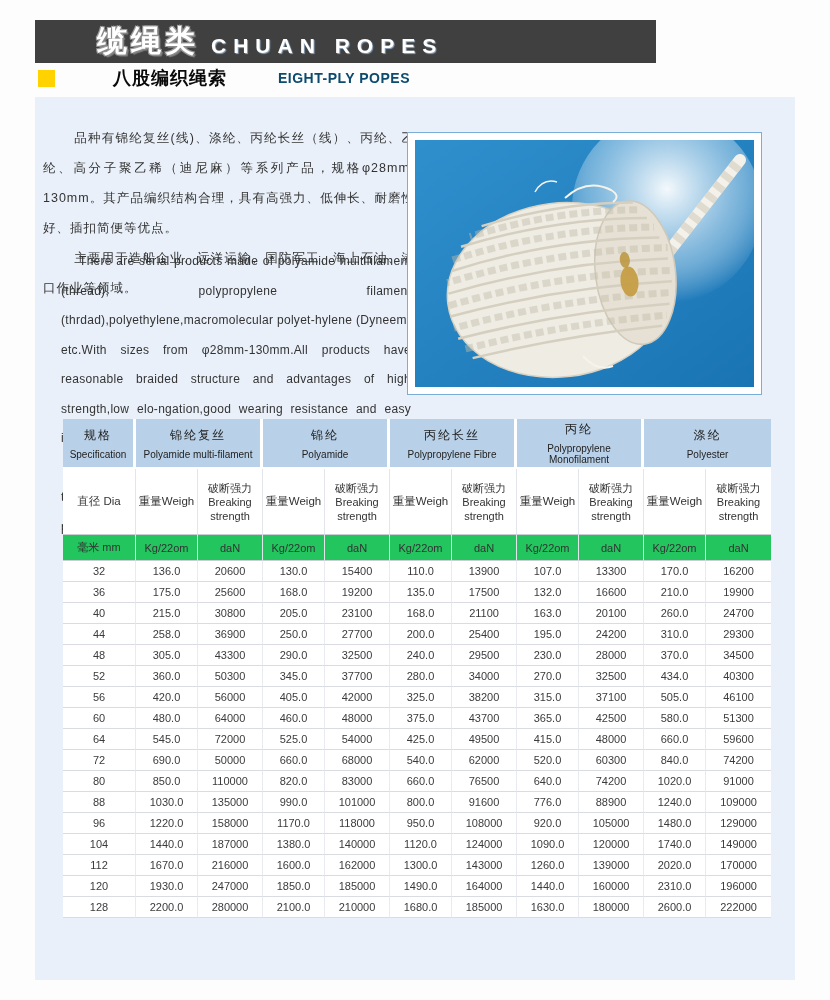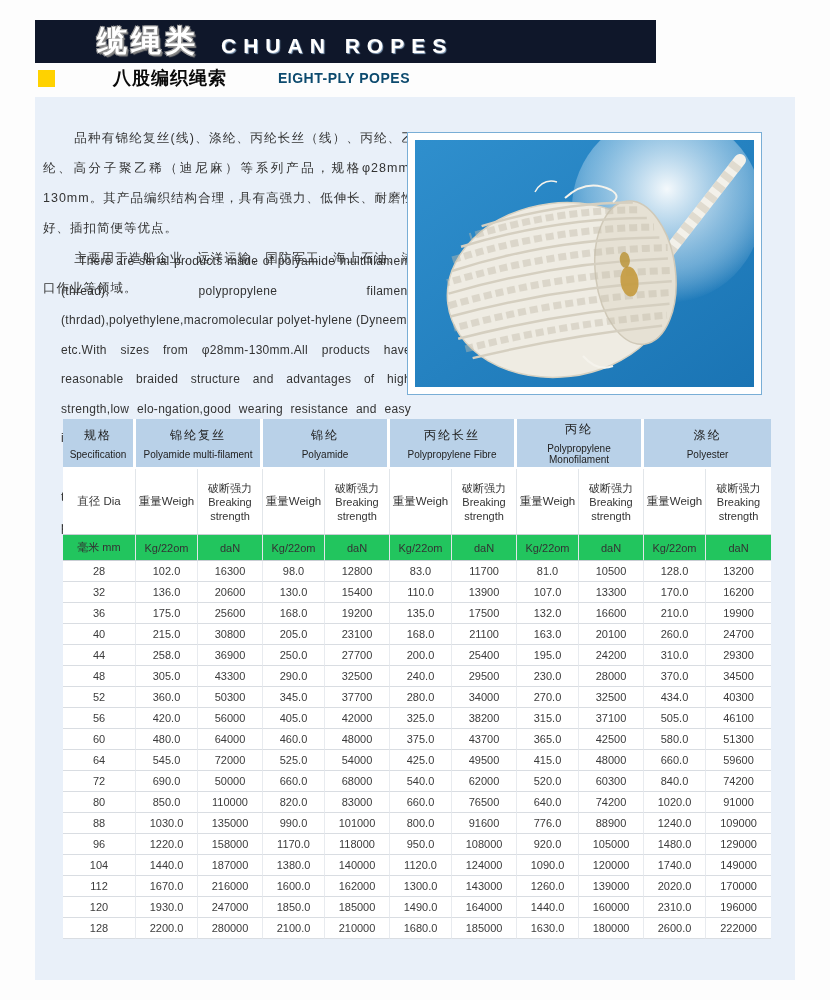--- a/index.html
+++ b/index.html
@@ -5,22 +5,22 @@
   html,body { margin:0; padding:0; }
   body {
     width:830px; height:1000px; position:relative;
     background:#fdfdfd;
     font-family:"Liberation Sans", sans-serif;
     overflow:hidden;
   }
   
   .banner {
     position:absolute; left:35px; top:20px; width:621px; height:43px;
-    background:#0f172a; display:flex; align-items:center;
-    padding-left:62px; box-sizing:border-box;gap:10px;
+    background:#404040; display:flex; align-items:center;
+    padding-left:62px; box-sizing:border-box;
   }
   .banner-zh {
     font-size:30px; font-weight:bold; color:#ffffff; letter-spacing:4px;
     text-shadow:1px 1px 0 #8b8b8b,-1px -1px 0 #9a9a9a,1px -1px 0 #9a9a9a,-1px 1px 0 #9a9a9a,2px 2px 1px #7d7d7d;
   }
   .banner-en {
     font-size:21px; font-weight:bold; color:#ffffff; letter-spacing:7px;
     margin-left:12px; margin-top:9px;
     text-shadow:1px 1px 1px #8fa8c2;
   }
@@ -243,33 +243,20 @@
           <td class="unit-td">Kg/22om</td>
           <td class="unit-td">daN</td>
           <td class="unit-td">Kg/22om</td>
           <td class="unit-td">daN</td>
           <td class="unit-td">Kg/22om</td>
           <td class="unit-td">daN</td>
         </tr>
     </thead>
     <tbody>
         <tr>
-          <td class="data-td">28</td>
-          <td class="data-td">102.0</td>
-          <td class="data-td">16300</td>
-          <td class="data-td">98.0</td>
-          <td class="data-td">12800</td>
-          <td class="data-td">83.0</td>
-          <td class="data-td">11700</td>
-          <td class="data-td">81.0</td>
-          <td class="data-td">10500</td>
-          <td class="data-td">128.0</td>
-          <td class="data-td">13200</td>
-        </tr>
-        <tr>
           <td class="data-td">32</td>
           <td class="data-td">136.0</td>
           <td class="data-td">20600</td>
           <td class="data-td">130.0</td>
           <td class="data-td">15400</td>
           <td class="data-td">110.0</td>
           <td class="data-td">13900</td>
           <td class="data-td">107.0</td>
           <td class="data-td">13300</td>
           <td class="data-td">170.0</td>

